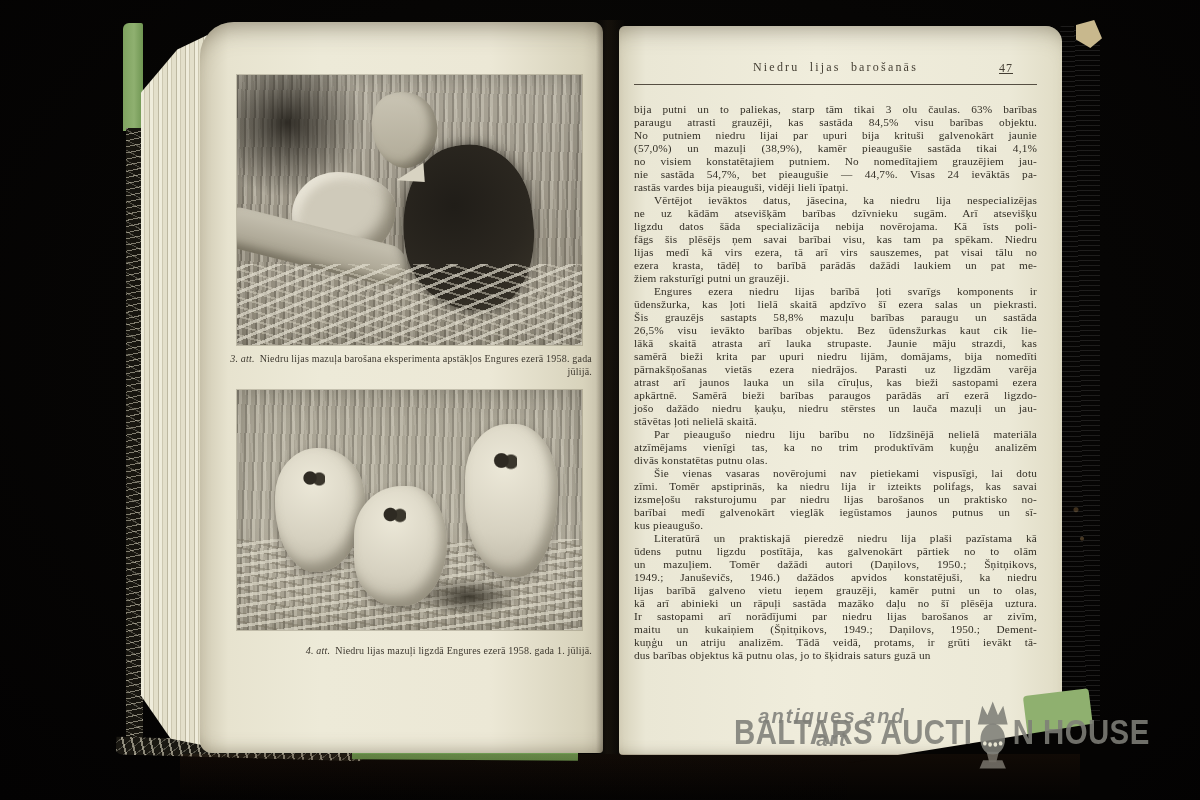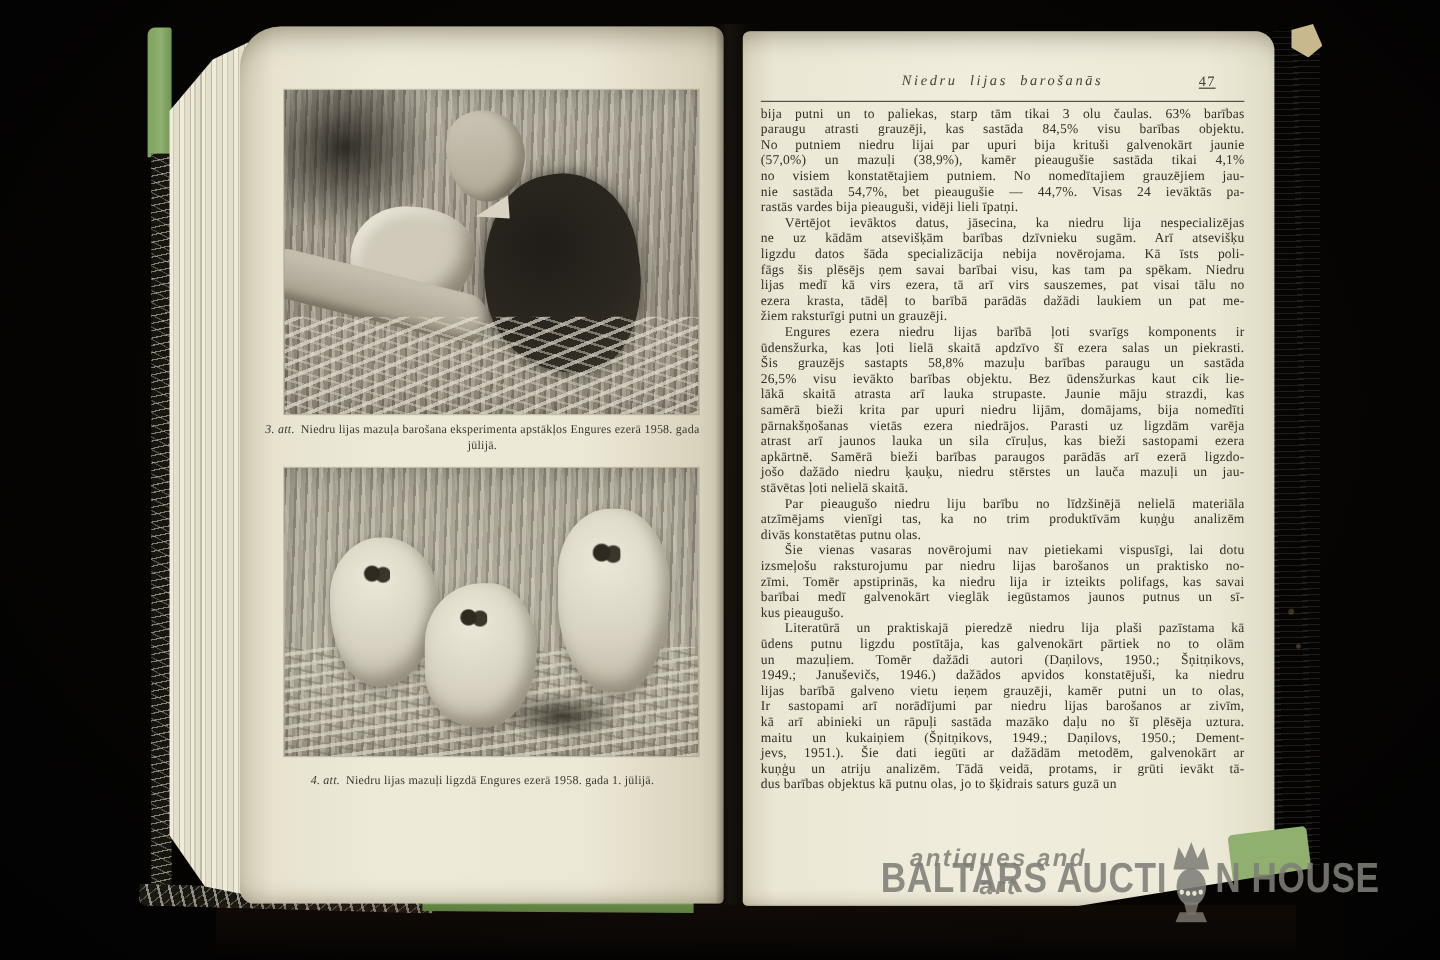--- a/index.html
+++ b/index.html
@@ -91,34 +91,34 @@
     background:radial-gradient(closest-side,rgba(52,48,38,0.9),rgba(52,48,38,0));border-radius:50%;}
   .chick{position:absolute;background:radial-gradient(circle at 42% 28%, #ece8d8 0%, #d6d1c0 55%, #b7b1a0 100%);
     box-shadow:inset -6px -8px 12px rgba(110,104,88,0.55), 0 4px 10px rgba(60,55,45,0.35);}
   .chick::after{content:"";position:absolute;left:30%;top:16%;width:26%;height:16%;
     background:radial-gradient(circle at 35% 50%, #2e2a22 0 34%, rgba(0,0,0,0) 40%),
                radial-gradient(circle at 75% 55%, #3a362c 0 28%, rgba(0,0,0,0) 36%);}
   .chick1{left:11%;top:24%;width:26%;height:52%;border-radius:48% 52% 55% 45%/40% 42% 60% 58%;}
   .chick2{left:34%;top:40%;width:27%;height:50%;border-radius:55% 45% 50% 50%/45% 50% 58% 42%;}
   .chick3{left:66%;top:14%;width:27%;height:64%;border-radius:50% 50% 46% 54%/38% 46% 62% 54%;}
 
-  .caption{position:absolute;left:12px;width:380px;text-align:center;
+  .caption{position:absolute;left:12px;width:380px;text-align:right;
     font-size:10px;line-height:13px;color:#3c372e;letter-spacing:0.2px;}
   .caption3{top:330px;}
   .caption4{top:622px;}
   .cap-label{font-style:italic;margin-right:5px;}
 
   
   .rp-inner{position:absolute;left:15px;top:34px;width:403px;}
   .running-row{position:relative;height:18px;}
-  .running-head{display:block;text-align:center;font-style:italic;font-size:12px;color:#453f34;
+  .running-head{display:block;text-align:center;font-size:12px;color:#453f34;
     letter-spacing:2.2px;word-spacing:5px;}
   .page-num{position:absolute;right:24px;top:1px;font-size:12px;color:#453f34;letter-spacing:1px;text-decoration:underline;}
   .head-rule{border:none;border-top:1px solid #554e42;margin:6px 0 0 0;height:0;}
-  .body-text{margin-top:4px;font-size:11.3px;line-height:13px;color:#332f26;
+  .body-text{margin-top:18px;font-size:11.3px;line-height:13px;color:#332f26;
     letter-spacing:0.15px;}
   .tline{text-align:justify;text-align-last:justify;}
   .para .tline:last-child{text-align-last:left;}
   .para.indent .tline:first-child{text-indent:20px;}
 
   
   .watermark{position:absolute;left:12px;top:0;width:1200px;height:800px;pointer-events:none;}
   .wm-tagline{position:absolute;left:730px;top:705px;width:180px;text-align:center;
     font-family:"Liberation Sans","DejaVu Sans",sans-serif;font-style:italic;font-weight:bold;
     font-size:20px;letter-spacing:2px;color:rgba(128,128,122,0.88);}
@@ -209,35 +209,34 @@
             <div class="tline">jošo dažādo niedru ķauķu, niedru stērstes un lauča mazuļi un jau-</div>
             <div class="tline">stāvētas ļoti nelielā skaitā.</div>
           </div>
         <div class="para indent">
             <div class="tline">Par pieaugušo niedru liju barību no līdzšinējā nelielā materiāla</div>
             <div class="tline">atzīmējams vienīgi tas, ka no trim produktīvām kuņģu analizēm</div>
             <div class="tline">divās konstatētas putnu olas.</div>
           </div>
         <div class="para indent">
             <div class="tline">Šie vienas vasaras novērojumi nav pietiekami vispusīgi, lai dotu</div>
+            <div class="tline">zīmi. Tomēr apstiprinās, ka niedru lija ir izteikts polifags, kas savai</div>
             <div class="tline">izsmeļošu raksturojumu par niedru lijas barošanos un praktisko no-</div>
-            <div class="tline">zīmi. Tomēr apstiprinās, ka niedru lija ir izteikts polifags, kas savai</div>
             <div class="tline">barībai medī galvenokārt vieglāk iegūstamos jaunos putnus un sī-</div>
             <div class="tline">kus pieaugušo.</div>
           </div>
         <div class="para indent">
             <div class="tline">Literatūrā un praktiskajā pieredzē niedru lija plaši pazīstama kā</div>
             <div class="tline">ūdens putnu ligzdu postītāja, kas galvenokārt pārtiek no to olām</div>
             <div class="tline">un mazuļiem. Tomēr dažādi autori (Daņilovs, 1950.; Šņitņikovs,</div>
             <div class="tline">1949.; Januševičs, 1946.) dažādos apvidos konstatējuši, ka niedru</div>
             <div class="tline">lijas barībā galveno vietu ieņem grauzēji, kamēr putni un to olas,</div>
+            <div class="tline">kā arī abinieki un rāpuļi sastāda mazāko daļu no šī plēsēja uztura.</div>
             <div class="tline">Ir sastopami arī norādījumi par niedru lijas barošanos ar zivīm,</div>
-            <div class="tline">kā arī abinieki un rāpuļi sastāda mazāko daļu no šī plēsēja uztura.</div>
             <div class="tline">maitu un kukaiņiem (Šņitņikovs, 1949.; Daņilovs, 1950.; Dement-</div>
-            <div class="tline">jevs, 1951.). Šie dati iegūti ar dažādām metodēm, galvenokārt ar</div>
             <div class="tline">kuņģu un atriju analizēm. Tādā veidā, protams, ir grūti ievākt tā-</div>
             <div class="tline">dus barības objektus kā putnu olas, jo to šķidrais saturs guzā un</div>
           </div>
       </div>
     </div>
   </div>
 
   <div class="cover-green-right"></div>
   <div class="corner-tan-tr"></div>
   <div class="green-flap-br"></div>

